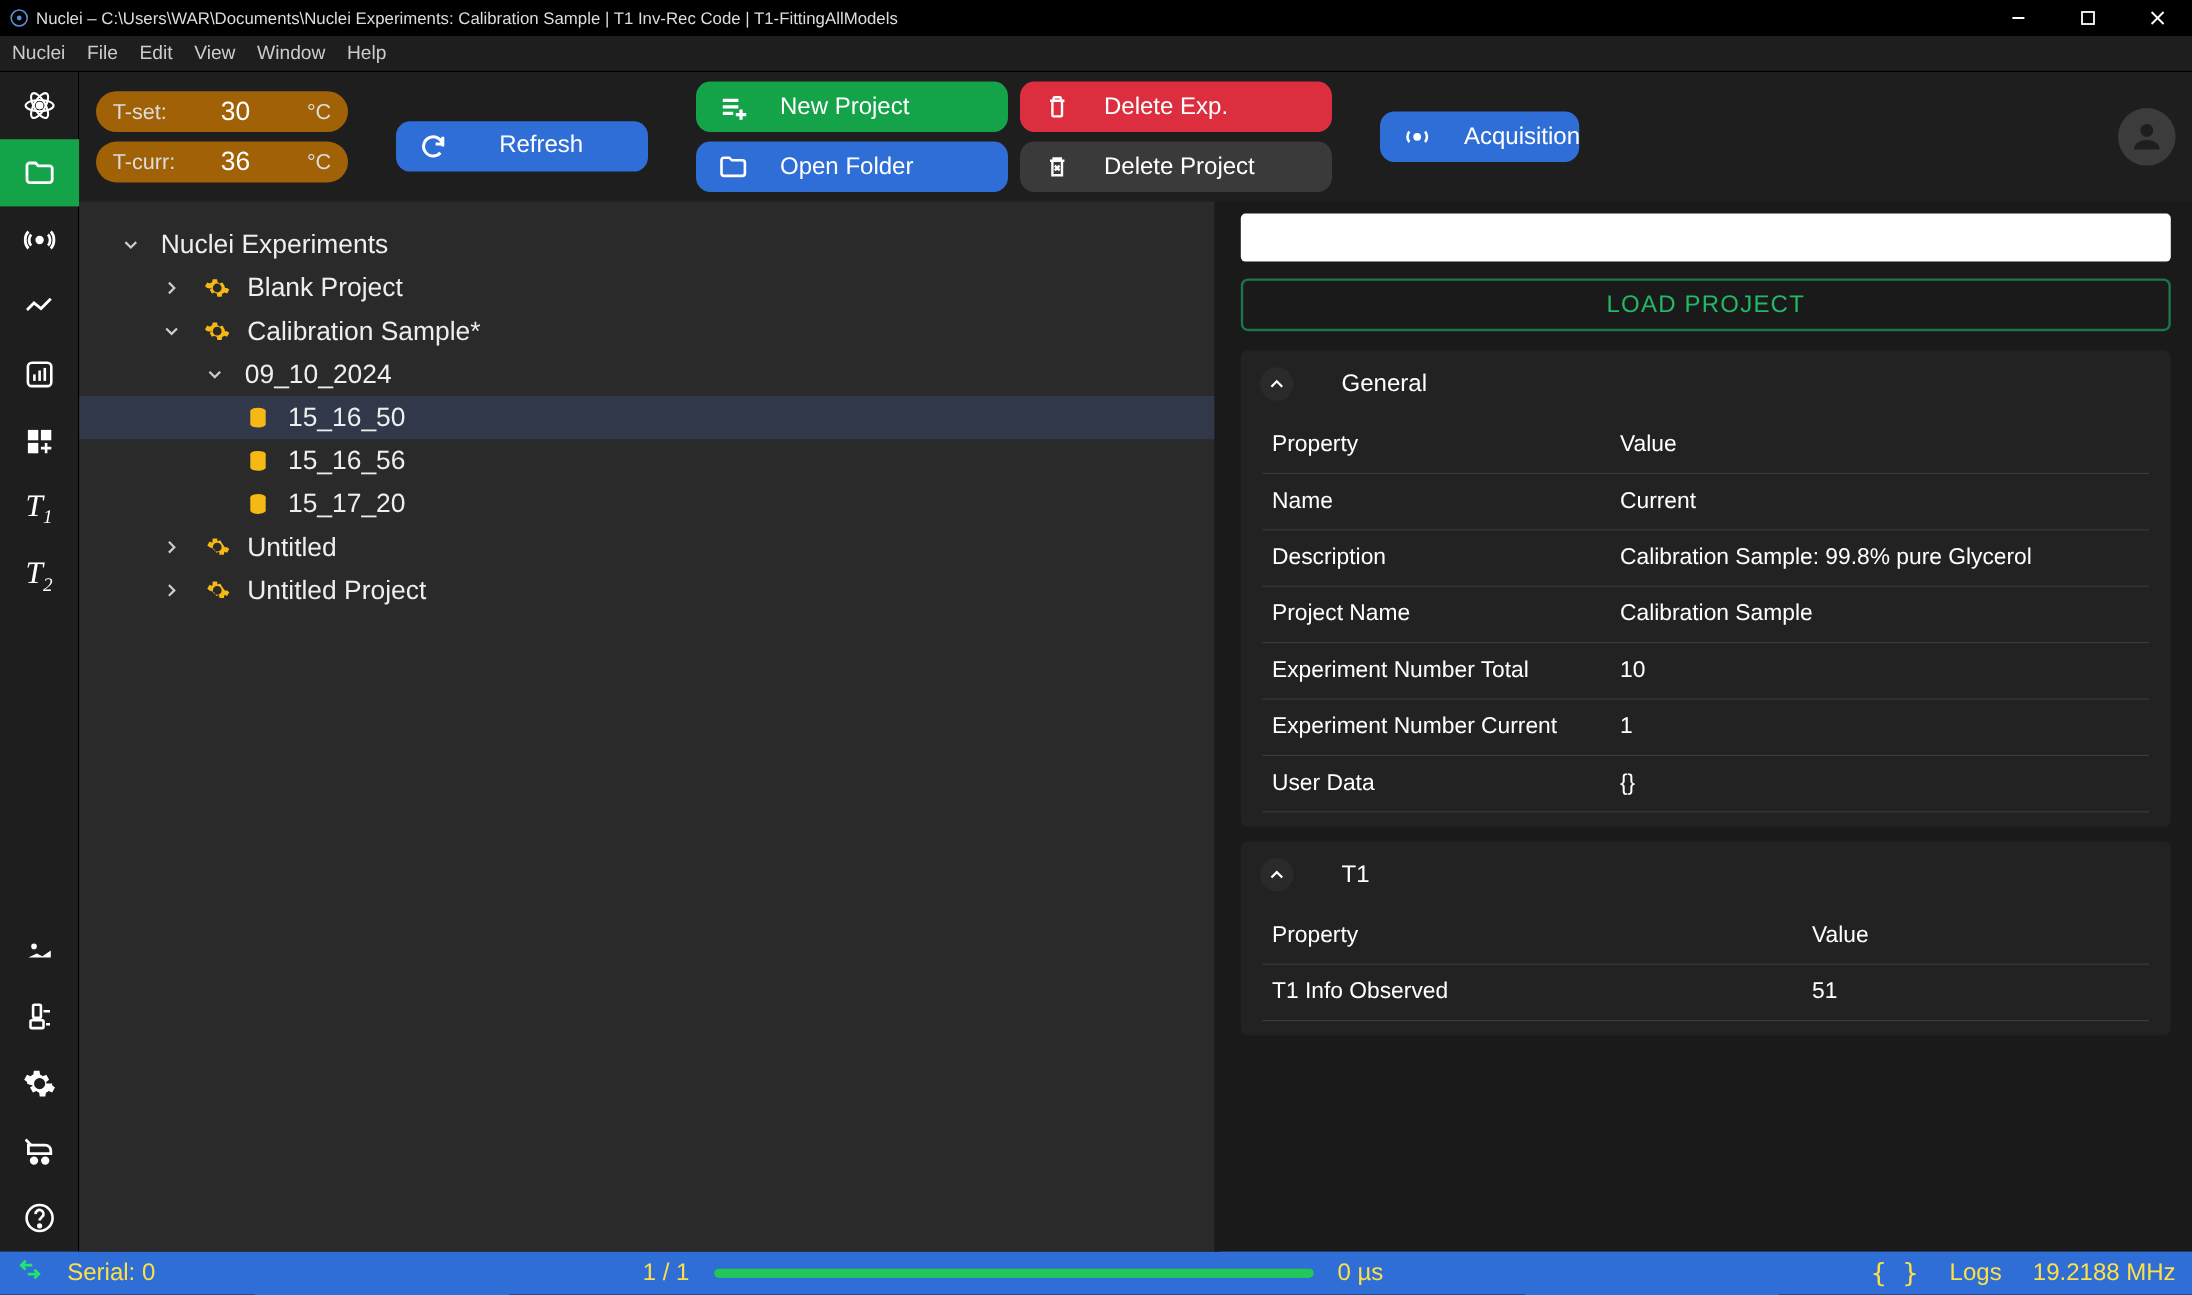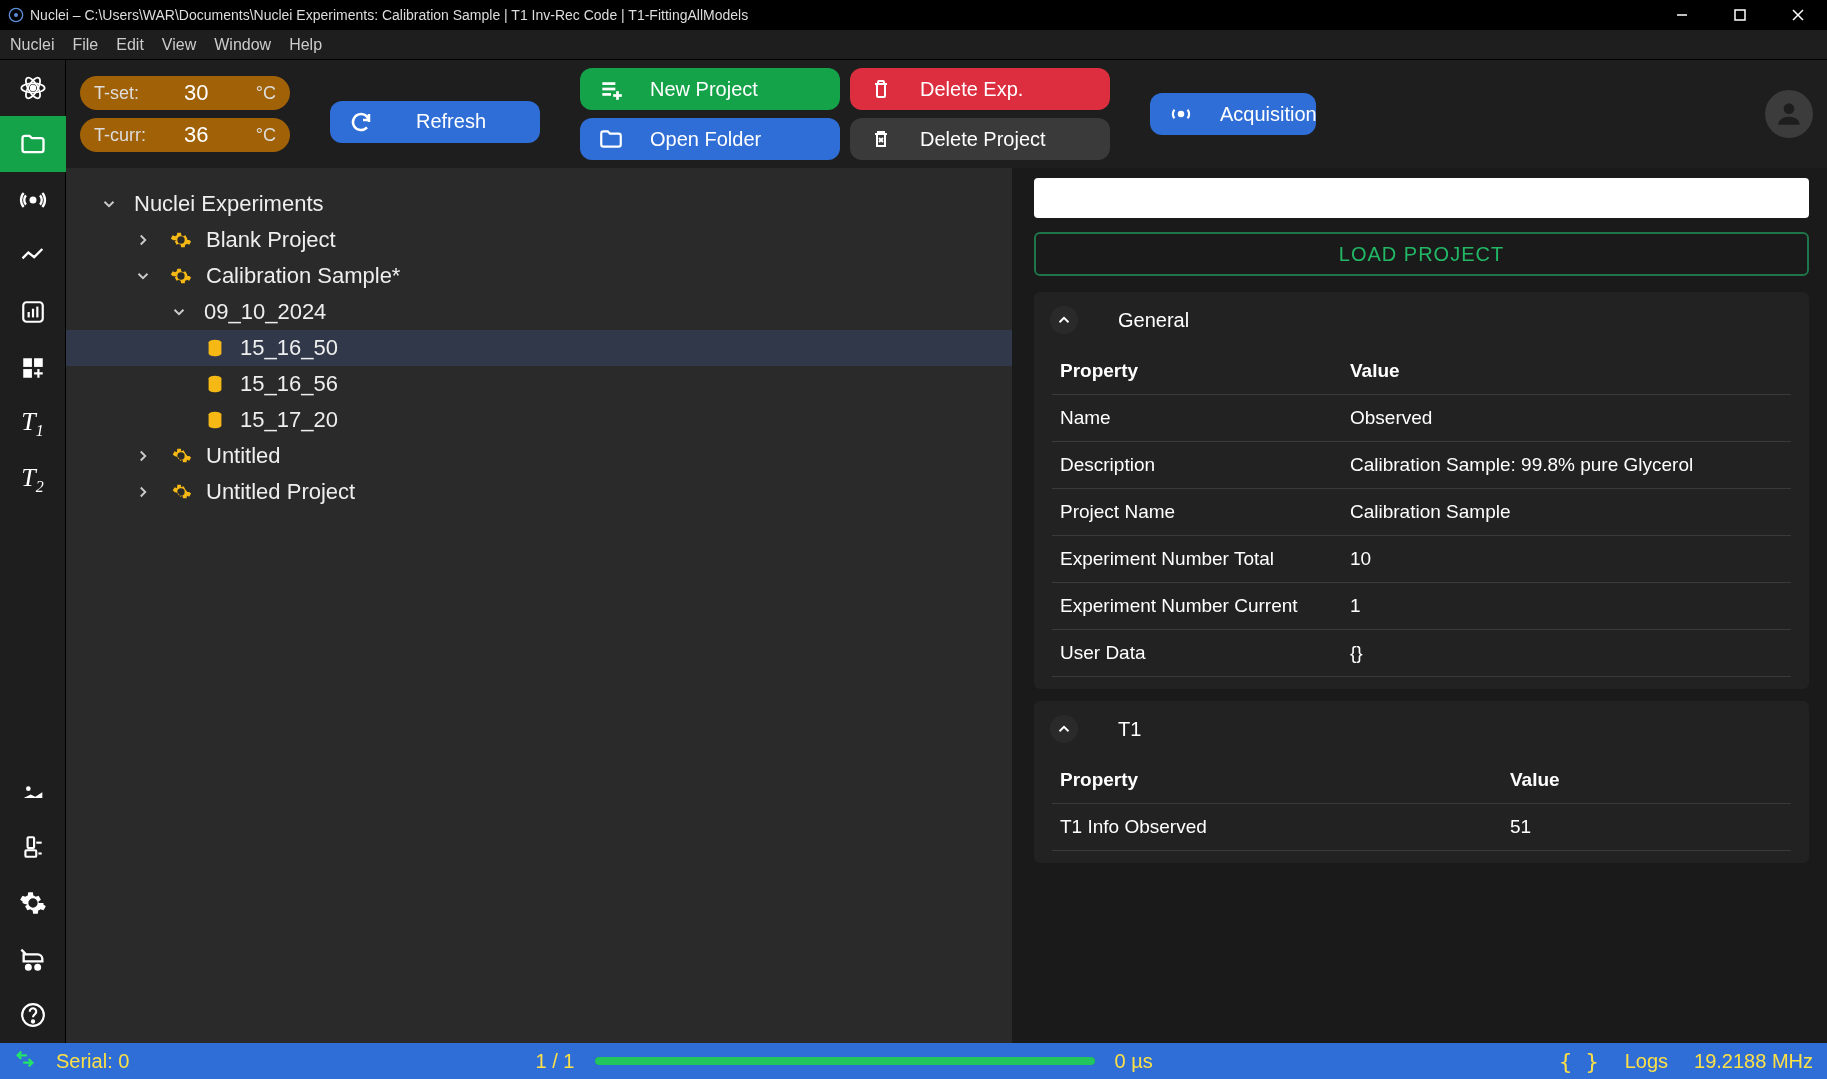--- a/index.html
+++ b/index.html
@@ -148,21 +148,21 @@
 .section-header .chev2 { width: 28px; height:28px; border-radius:50%;
   display:flex;align-items:center;justify-content:center;
   background:#2a2a2a;
 }
 .prop-table { padding: 0 18px 12px 18px; }
 .prop-header, .prop-row {
   display:flex; padding: 12px 8px;
   border-bottom: 1px solid #3a3a3a;
   font-size: 19px;
 }
-.prop-header { font-weight: 700; align-items: center; }
+.prop-header { font-weight: 400; align-items: center; }
 .prop-cell-k { width: 290px; }
 .prop-cell-v { flex:1; }
 .t1-table .prop-cell-k { width: 450px;}
 .statusbar {
   height: 36px; background: #2f6ed6;
   display:flex;align-items:center;
   padding: 0 14px; gap: 20px;
   color: #fde047; font-size: 20px;
 }
 .statusbar .sb-center { flex:1; display:flex; align-items:center; gap: 20px; justify-content:center;}
@@ -517,21 +517,21 @@
             </span>
             <span>General</span>
           </div>
           <div class="prop-table">
             <div class="prop-header">
               <div class="prop-cell-k">Property</div>
               <div class="prop-cell-v">Value</div>
             </div>
             <div class="prop-row">
               <div class="prop-cell-k">Name</div>
-              <div class="prop-cell-v">Observed</div>
+              <div class="prop-cell-v">Current</div>
             </div>
             <div class="prop-row">
               <div class="prop-cell-k">Description</div>
               <div class="prop-cell-v">Calibration Sample: 99.8% pure Glycerol</div>
             </div>
             <div class="prop-row">
               <div class="prop-cell-k">Project Name</div>
               <div class="prop-cell-v">Calibration Sample</div>
             </div>
             <div class="prop-row">

